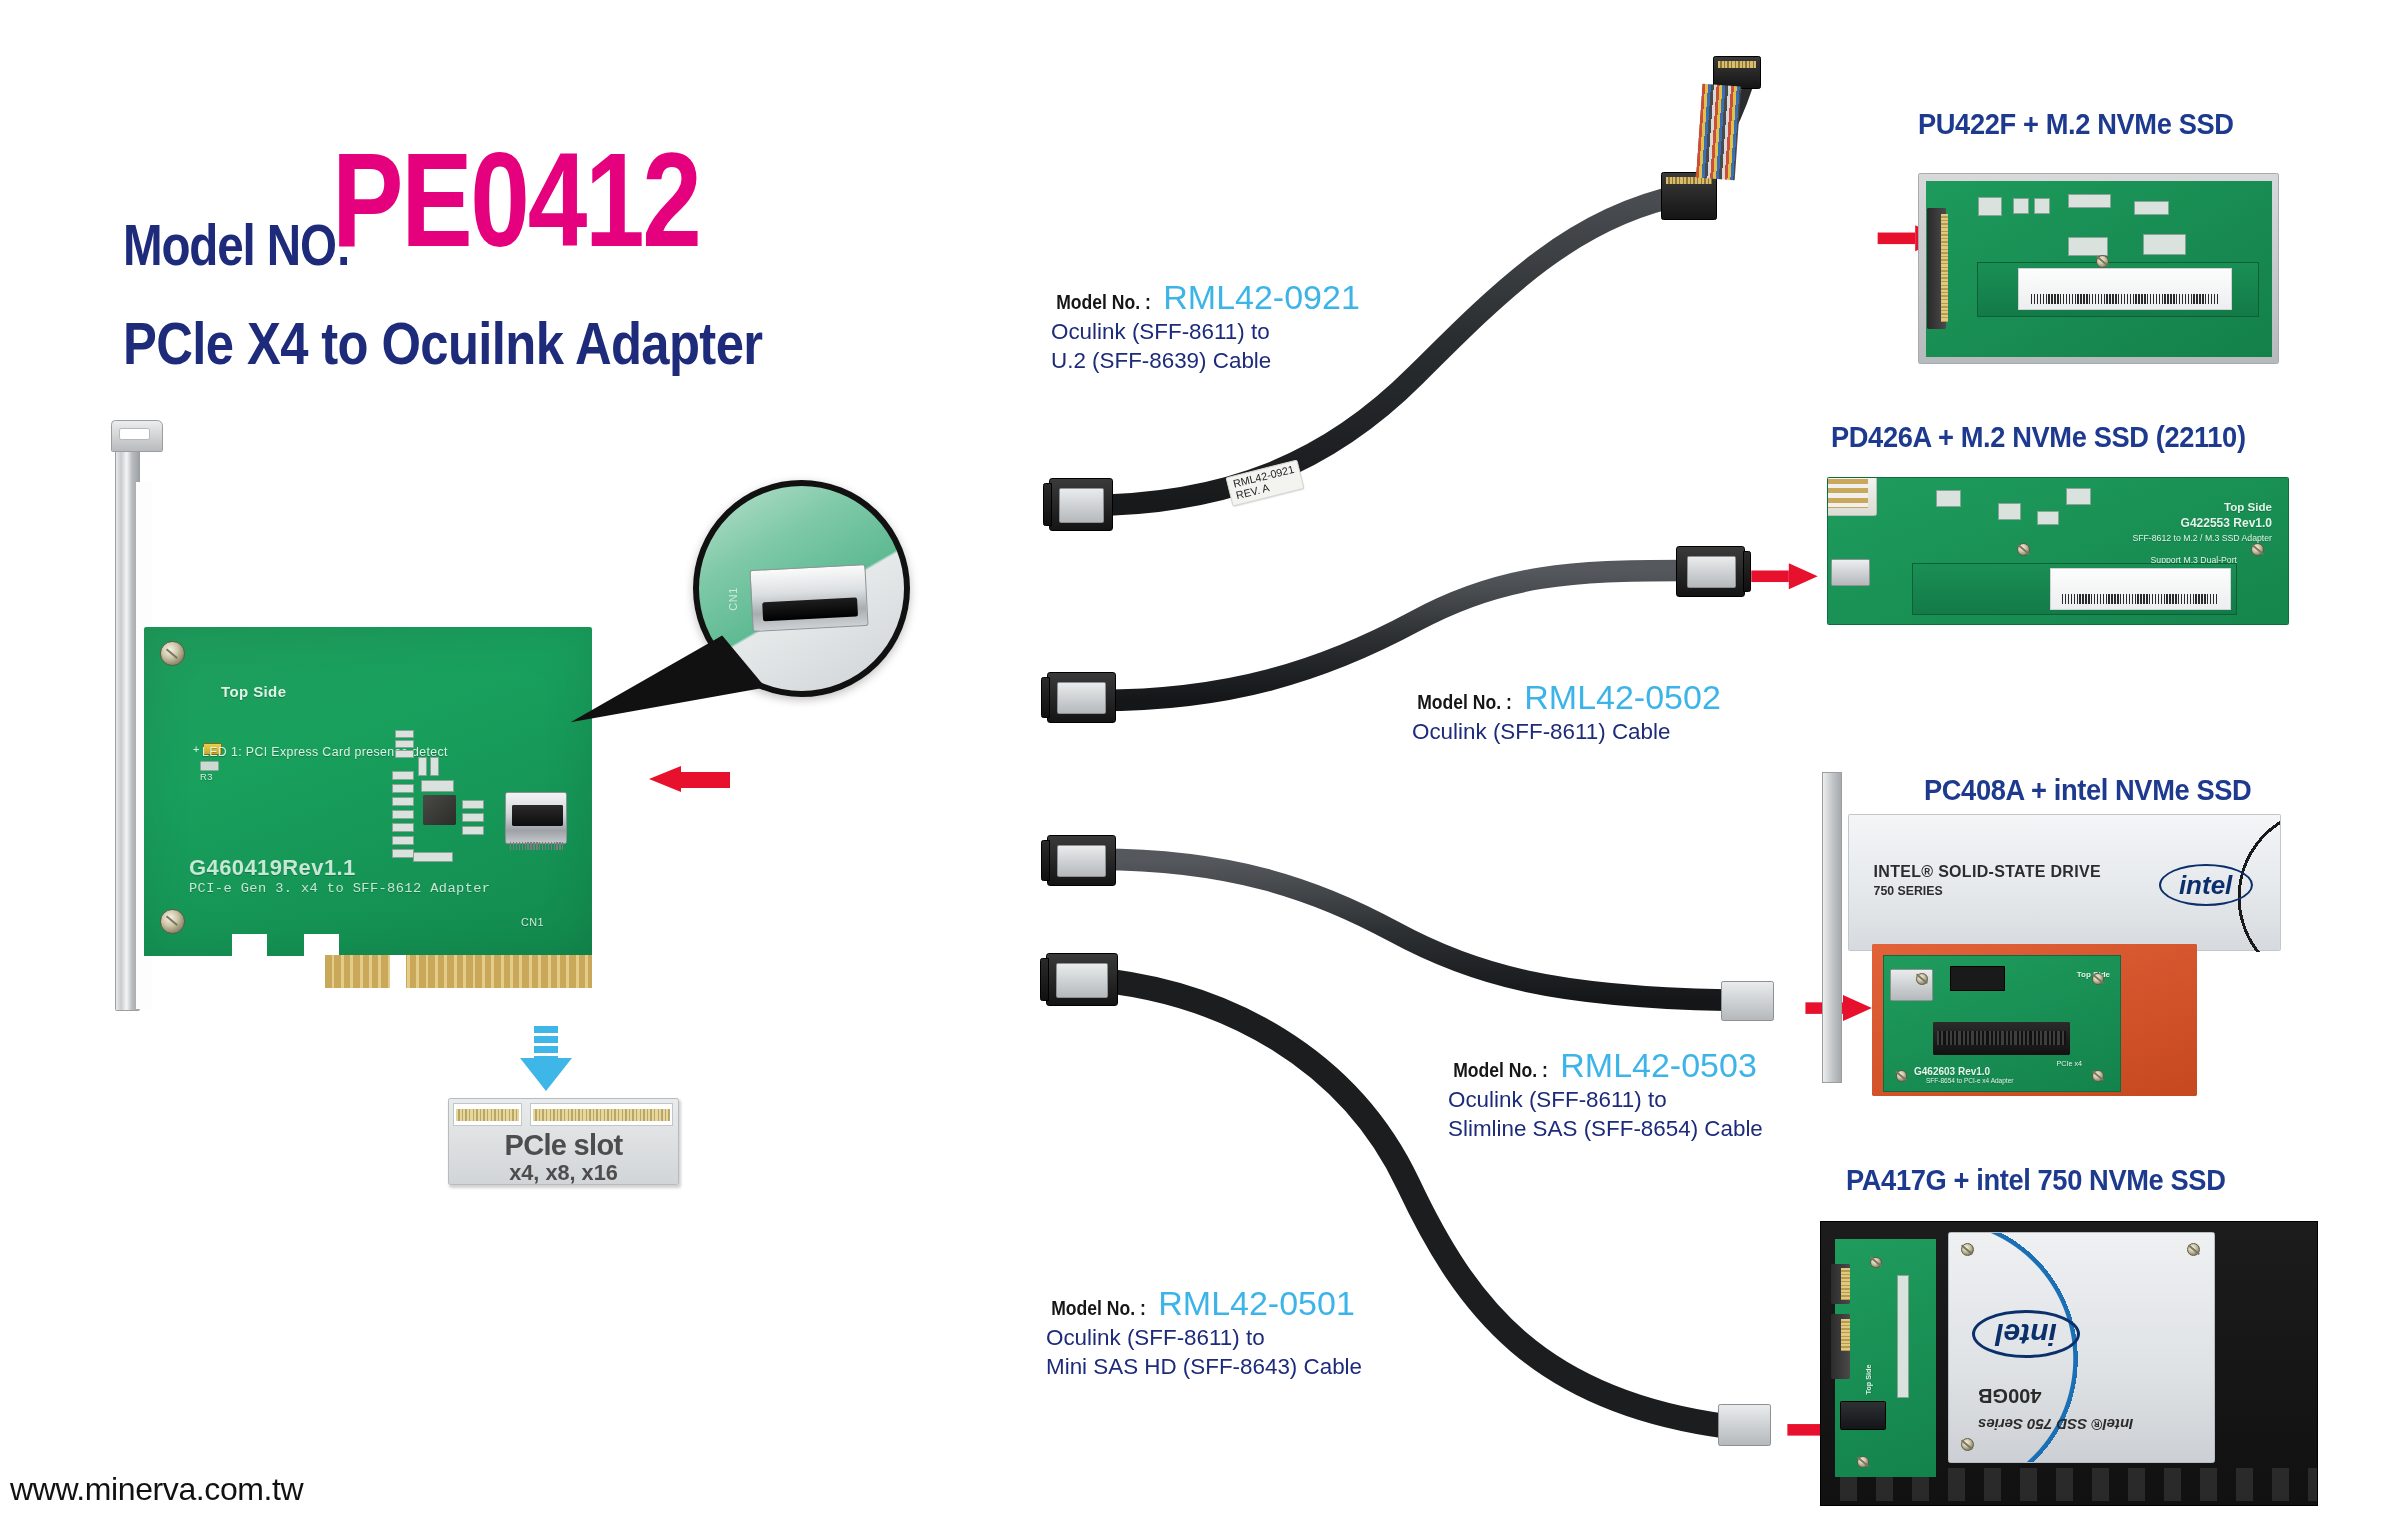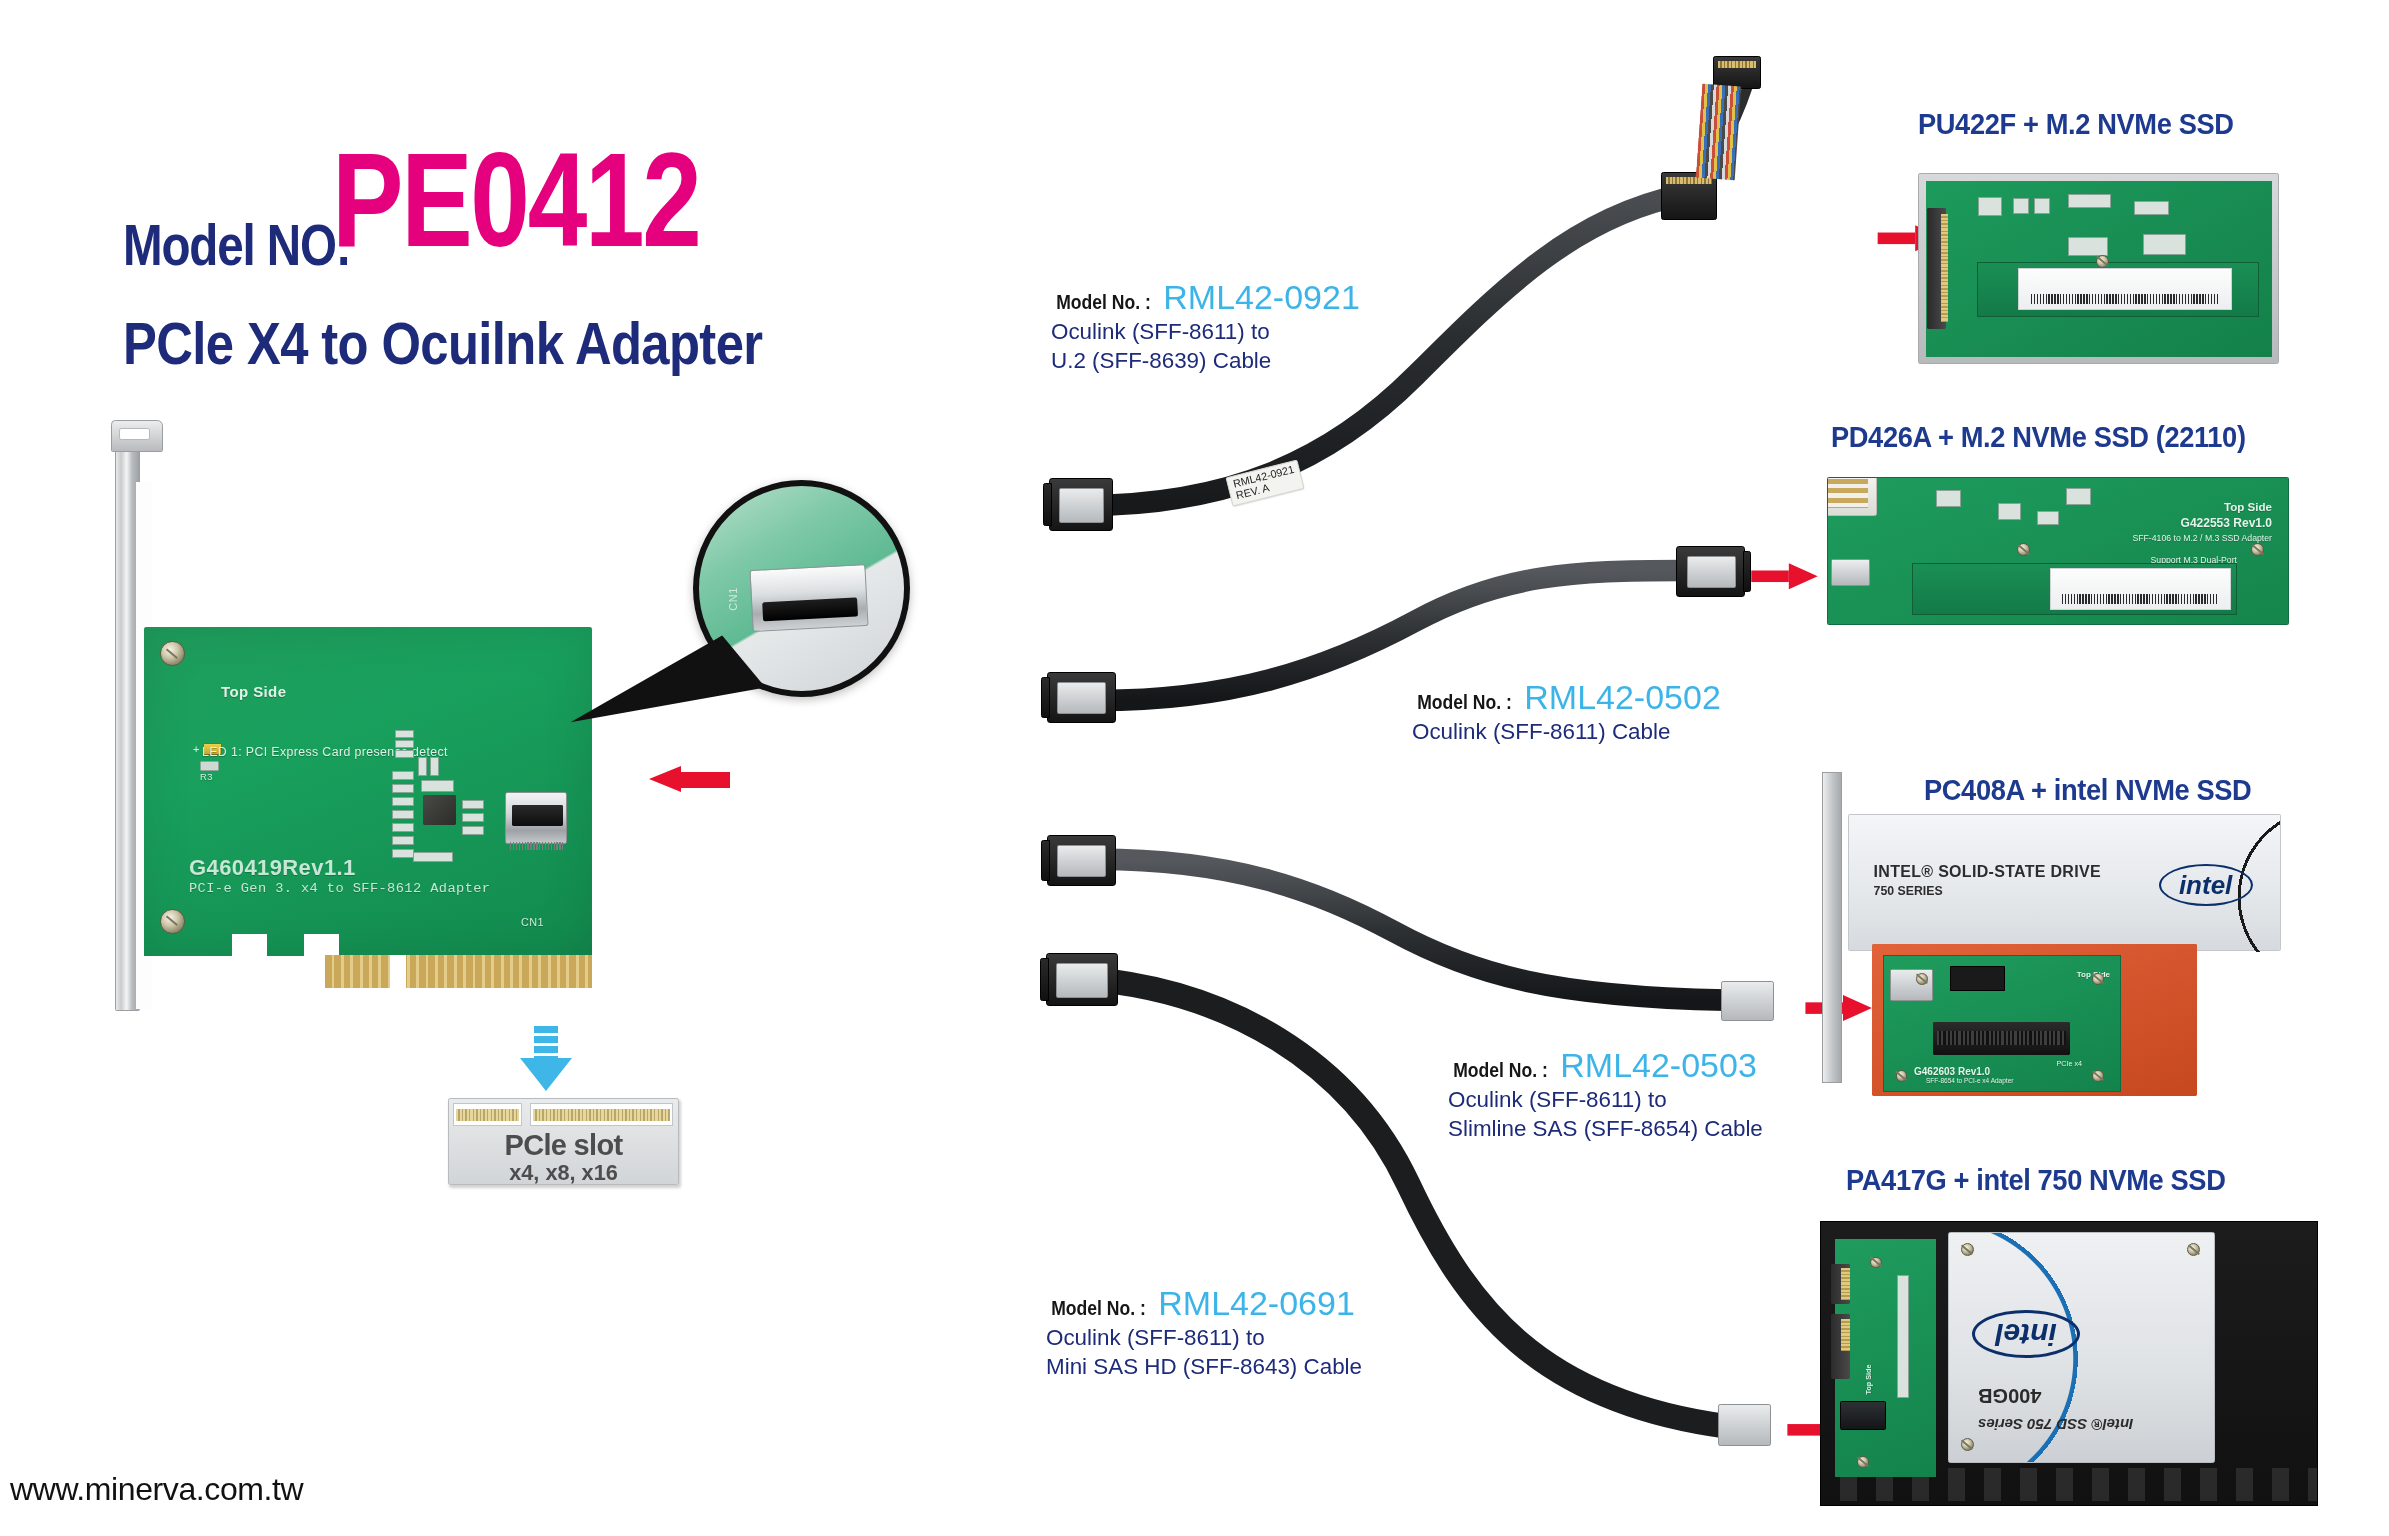--- a/index.html
+++ b/index.html
@@ -610,21 +610,21 @@
     <span class="mn-label">Model No. :</span>
     <span class="mn-value">RML42-0503</span>
   </div>
   <div class="desc">Oculink (SFF-8611)  to</div>
   <div class="desc">Slimline SAS (SFF-8654) Cable</div>
 </div>
 
 <div class="cable-label" style="left:1046px;top:1284px;">
   <div class="mn-row">
     <span class="mn-label">Model No. :</span>
-    <span class="mn-value">RML42-0691</span>
+    <span class="mn-value">RML42-0501</span>
   </div>
   <div class="desc">Oculink (SFF-8611)  to</div>
   <div class="desc">Mini SAS HD (SFF-8643) Cable</div>
 </div>
 
 <div class="product-title" style="left:1918px;top:108px;">PU422F + M.2 NVMe SSD</div>
 <div class="product-title" style="left:1831px;top:421px;">PD426A + M.2 NVMe SSD (22110)</div>
 <div class="product-title" style="left:1924px;top:774px;">PC408A + intel NVMe SSD</div>
 <div class="product-title" style="left:1846px;top:1164px;">PA417G + intel 750 NVMe SSD</div>
 
@@ -643,21 +643,21 @@
     <div class="comp" style="left:217px;top:53px;width:43px;height:21.7px;"></div>
     <div class="pcb-screw" style="left:170px;top:74px;width:13px;height:13px;"></div>
   </div>
 </div>
 
 <div class="photo" id="photo-pd426a">
   <div class="molex"></div>
   <div class="oculink-port"></div>
   <div class="board-silk" style="right:16px;top:21.7px;font-size:11.6px;">Top Side</div>
   <div class="board-silk" style="right:16px;top:38px;font-size:12px;">G422553 Rev1.0</div>
-  <div class="board-silk" style="right:16px;top:55px;font-size:8.7px;font-weight:400;">SFF-4106 to M.2 / M.3 SSD Adapter</div>
+  <div class="board-silk" style="right:16px;top:55px;font-size:8.7px;font-weight:400;">SFF-8612 to M.2 / M.3 SSD Adapter</div>
   <div class="board-silk" style="right:51px;top:77px;font-size:8.7px;font-weight:400;">Support M.3 Dual-Port</div>
   <div class="m2-stick" style="left:84px;top:85px;width:325px;height:52px;">
     <div class="m2-label" style="left:137px;top:4.3px;width:181px;height:42px;"></div>
   </div>
   <div class="comp" style="left:108px;top:11.6px;width:24.6px;height:17.3px;"></div>
   <div class="comp" style="left:238px;top:10px;width:24.6px;height:17.3px;"></div>
   <div class="comp" style="left:170px;top:24.6px;width:23px;height:17.3px;"></div>
   <div class="comp" style="left:209px;top:33px;width:21.7px;height:14.4px;"></div>
   <div class="pcb-screw" style="left:189px;top:65px;width:13px;height:13px;"></div>
   <div class="pcb-screw" style="left:423px;top:65px;width:13px;height:13px;"></div>

